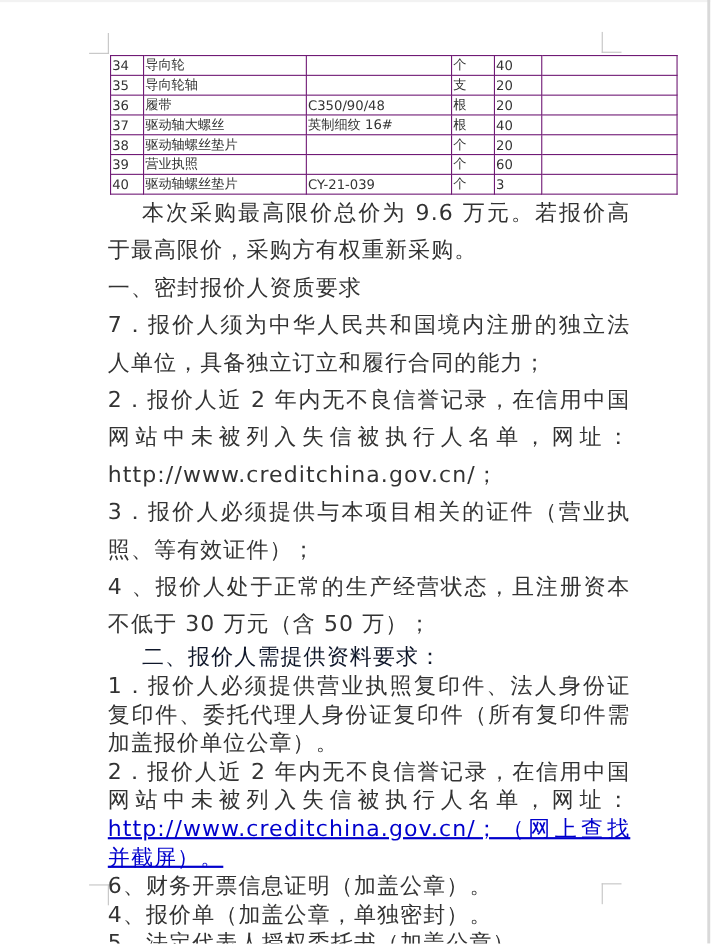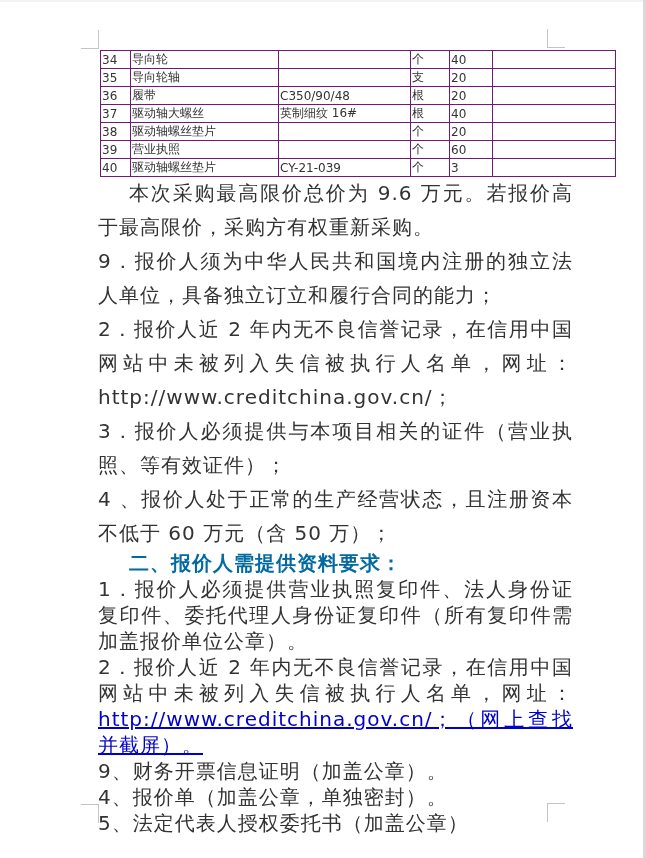--- a/index.html
+++ b/index.html
@@ -52,21 +52,21 @@
   .doc-text {
     position:absolute; left:98px; top:176px; width:475px;
     font-size:20px;
     letter-spacing:1px;
     text-align:justify;
     color:#333333;
   }
   .sec1 p { line-height:34px; }
   .sec2 p { line-height:26px; }
   .indent2 { text-indent:31px; }
-  .sec2-heading { font-weight:bold; color:#0369a1; }
+  .sec2-heading { font-weight:normal; color:#0f172a; }
   a.doclink { color:#0000cc; text-decoration:underline; cursor:pointer; }
 </style>
 </head>
 <body>
 
 <div class="page">
 
   <div class="top-edge"></div>
   <div class="right-edge"></div>
 
@@ -134,28 +134,29 @@
             <td>3</td>
             <td></td>
           </tr>
         </tbody>
     </table>
   </div>
 
   <div class="doc-text">
     <div class="sec1">
       <p class="indent2">本次采购最高限价总价为 9.6 万元。若报价高于最高限价，采购方有权重新采购。</p>
-      <p>9．报价人须为中华人民共和国境内注册的独立法人单位，具备独立订立和履行合同的能力；</p>
+      <p>一、密封报价人资质要求</p>
+      <p>7．报价人须为中华人民共和国境内注册的独立法人单位，具备独立订立和履行合同的能力；</p>
       <p>2．报价人近 2 年内无不良信誉记录，在信用中国网站中未被列入失信被执行人名单，网址：http://www.creditchina.gov.cn/；</p>
       <p>3．报价人必须提供与本项目相关的证件（营业执照、等有效证件）；</p>
-      <p>4 、报价人处于正常的生产经营状态，且注册资本不低于 60 万元（含 50 万）；</p>
+      <p>4 、报价人处于正常的生产经营状态，且注册资本不低于 30 万元（含 50 万）；</p>
     </div>
     <div class="sec2">
       <p class="indent2 sec2-heading">二、报价人需提供资料要求：</p>
       <p>1．报价人必须提供营业执照复印件、法人身份证复印件、委托代理人身份证复印件（所有复印件需加盖报价单位公章）。</p>
       <p><span>2．报价人近 2 年内无不良信誉记录，在信用中国网站中未被列入失信被执行人名单，网址：</span><a class="doclink">http://www.creditchina.gov.cn/；（网上查找并截屏）。</a></p>
-      <p>9、财务开票信息证明（加盖公章）。</p>
+      <p>6、财务开票信息证明（加盖公章）。</p>
       <p>4、报价单（加盖公章，单独密封）。</p>
       <p>5、法定代表人授权委托书（加盖公章）</p>
     </div>
   </div>
 
 </div>
 
 </body></html>

